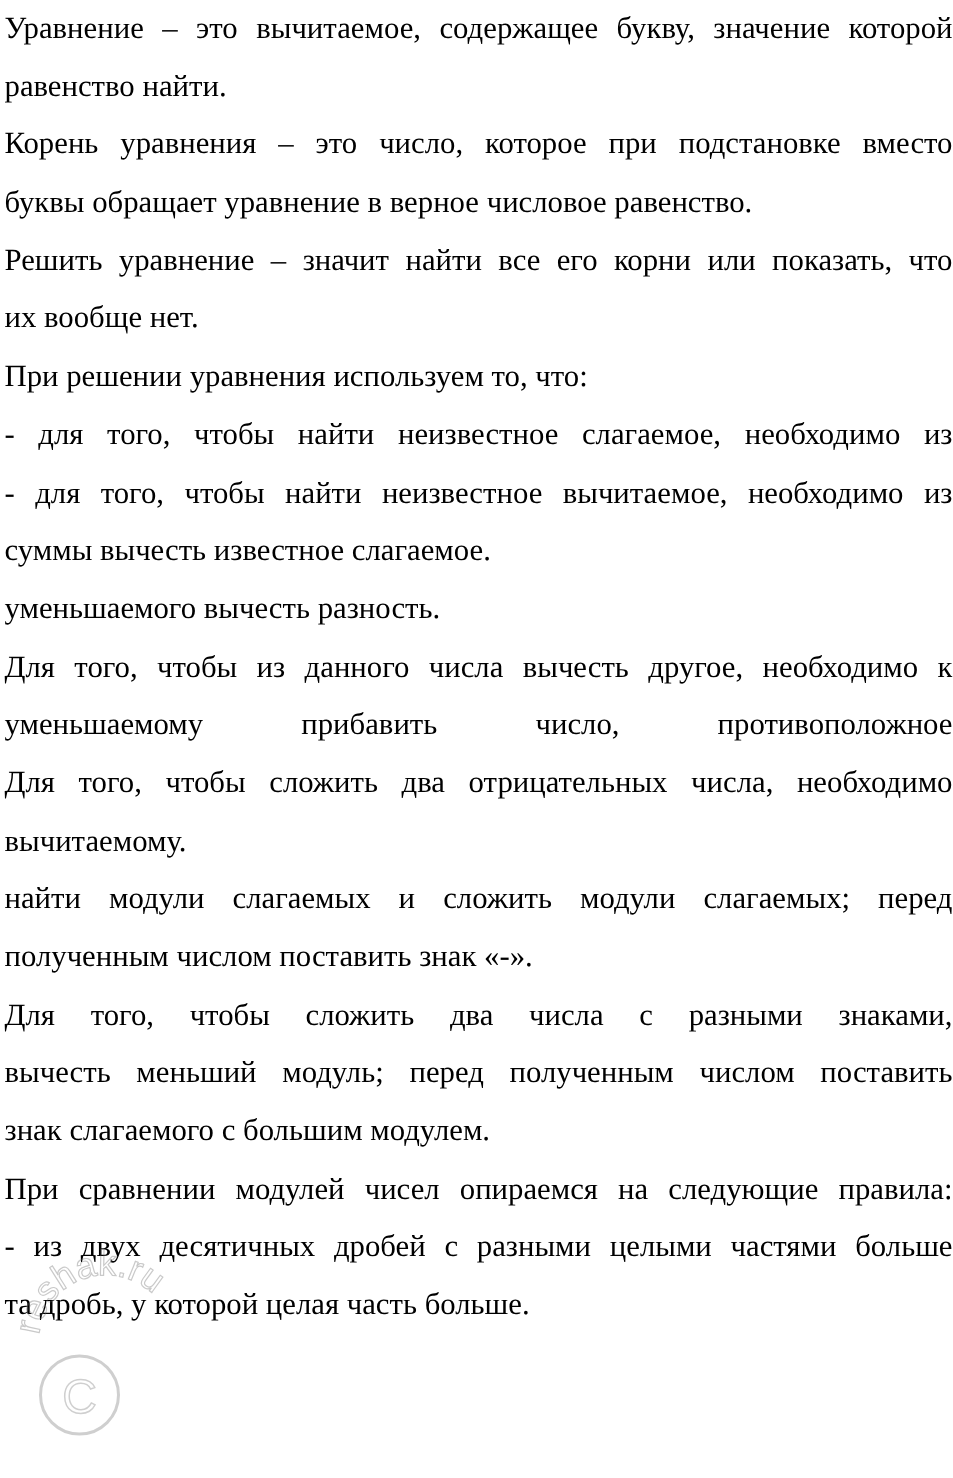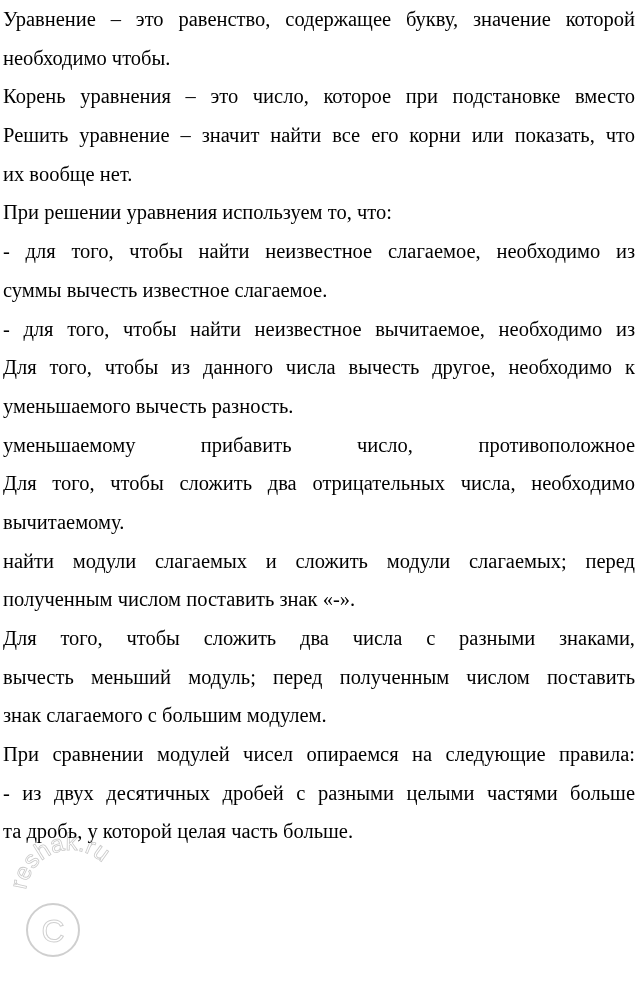--- a/index.html
+++ b/index.html
@@ -15,31 +15,32 @@
   .j { text-align: justify; text-align-last: justify; white-space: normal; }
   .watermark {
     position: absolute; left: 8px; top: 830px; width: 120px; height: 140px;
     pointer-events: none; opacity: 0.35;
   }
 </style>
 </head>
 <body>
 
 <div class="page">
-  <span class="line j">Уравнение – это равенство, содержащее букву, значение которой</span>
-  <span class="line">необходимо чтобы.</span>
+  <span class="line j">Уравнение – это вычитаемое, содержащее букву, значение которой</span>
+  <span class="line">равенство найти.</span>
   <span class="line j">Корень уравнения – это число, которое при подстановке вместо</span>
+  <span class="line">буквы обращает уравнение в верное числовое равенство.</span>
   <span class="line j">Решить уравнение – значит найти все его корни или показать, что</span>
   <span class="line">их вообще нет.</span>
   <span class="line">При решении уравнения используем то, что:</span>
   <span class="line j">- для того, чтобы найти неизвестное слагаемое, необходимо из</span>
+  <span class="line j">- для того, чтобы найти неизвестное вычитаемое, необходимо из</span>
   <span class="line">суммы вычесть известное слагаемое.</span>
-  <span class="line j">- для того, чтобы найти неизвестное вычитаемое, необходимо из</span>
+  <span class="line">уменьшаемого вычесть разность.</span>
   <span class="line j">Для того, чтобы из данного числа вычесть другое, необходимо к</span>
-  <span class="line">уменьшаемого вычесть разность.</span>
   <span class="line j">уменьшаемому прибавить число, противоположное</span>
   <span class="line j">Для того, чтобы сложить два отрицательных числа, необходимо</span>
   <span class="line">вычитаемому.</span>
   <span class="line j">найти модули слагаемых и сложить модули слагаемых; перед</span>
   <span class="line">полученным числом поставить знак «-».</span>
   <span class="line j">Для того, чтобы сложить два числа с разными знаками,</span>
   <span class="line j">вычесть меньший модуль; перед полученным числом поставить</span>
   <span class="line">знак слагаемого с большим модулем.</span>
   <span class="line j">При сравнении модулей чисел опираемся на следующие правила:</span>
   <span class="line j">- из двух десятичных дробей с разными целыми частями больше</span>

